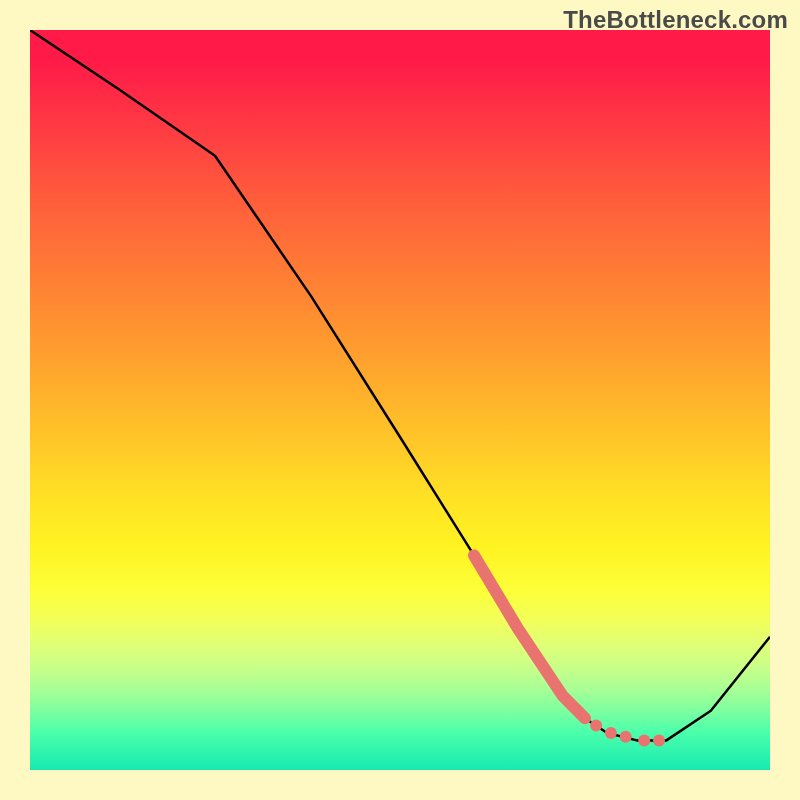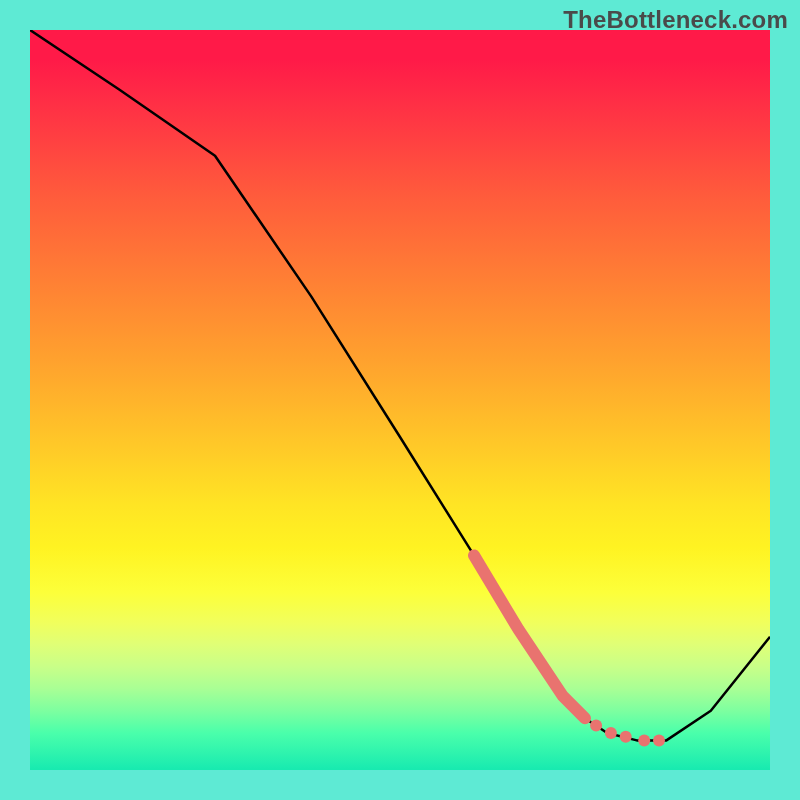--- a/index.html
+++ b/index.html
@@ -7,21 +7,21 @@
     padding: 0;
     width: 800px;
     height: 800px;
     background: #000;
     font-family: Arial, Helvetica, sans-serif;
   }
   .frame {
     position: relative;
     width: 800px;
     height: 800px;
-    background: #5eead4;
+    background: #fef9c3;
   }
   .watermark {
     position: absolute;
     top: 6px;
     right: 12px;
     color: #4a4a4a;
     font-size: 24px;
     font-weight: 600;
     letter-spacing: 0.2px;
     z-index: 10;

